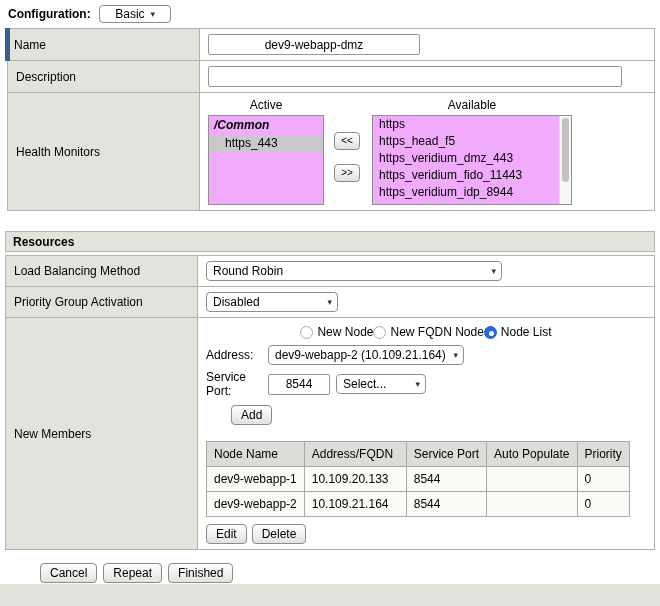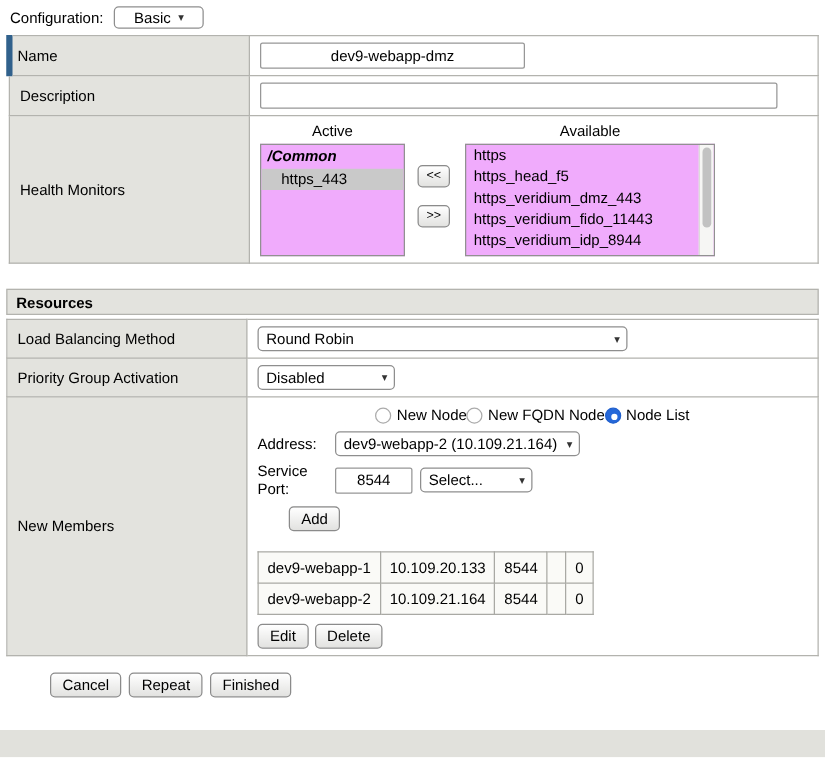--- a/index.html
+++ b/index.html
@@ -7,34 +7,34 @@
   body {
     font-family: "Liberation Sans", sans-serif;
     font-size: 12px;
     color: #000;
     background: #ffffff;
   }
   .page { position: relative; width: 660px; height: 606px; overflow: hidden; background: #fff; }
 
   
   .config-bar { display: flex; align-items: center; gap: 8px; padding: 5px 0 5px 8px; height: 28px; }
-  .config-label { font-weight: normal; }
+  .config-label { font-weight: bold; }
 
   
   .combo {
     display: inline-flex; align-items: center; justify-content: space-between;
     height: 20px; background: #fff;
     border: 1px solid #8e8e8e; border-radius: 4px;
     padding: 0 5px 0 6px; white-space: nowrap; overflow: hidden;
   }
   .combo-text { overflow: hidden; text-overflow: ellipsis; white-space: nowrap; }
   .combo-arrow { font-size: 9px; color: #333; margin-left: 6px; flex: 0 0 auto; }
   .combo-basic { width: 72px; height: 18px; justify-content: center; }
   .combo-lb { width: 296px; }
-  .combo-pga { width: 110px; }
+  .combo-pga { width: 132px; }
   .combo-address { width: 196px; }
   .combo-port { width: 90px; }
 
   
   .text-input {
     height: 21px; border: 1px solid #979797; border-radius: 2px;
     padding: 1px 5px; font-family: inherit; font-size: 12px; background: #fff; text-align: center;
   }
   .name-input { width: 212px; }
   .desc-input { width: 414px; }
@@ -242,20 +242,27 @@
             <span class="combo-arrow">▾</span>
           </div>
         </div>
 
         <div class="add-row">
           <button class="btn">Add</button>
         </div>
 
         <table class="members-table">
           <tbody>
+                <tr>
+            <th class="col-node">Node Name</th>
+            <th class="col-addr">Address/FQDN</th>
+            <th class="col-port">Service Port</th>
+            <th class="col-auto">Auto Populate</th>
+            <th class="col-prio">Priority</th>
+          </tr>
           <tr>
             <td>dev9-webapp-1</td>
             <td>10.109.20.133</td>
             <td>8544</td>
             <td></td>
             <td>0</td>
           </tr>
           <tr>
             <td>dev9-webapp-2</td>
             <td>10.109.21.164</td>

